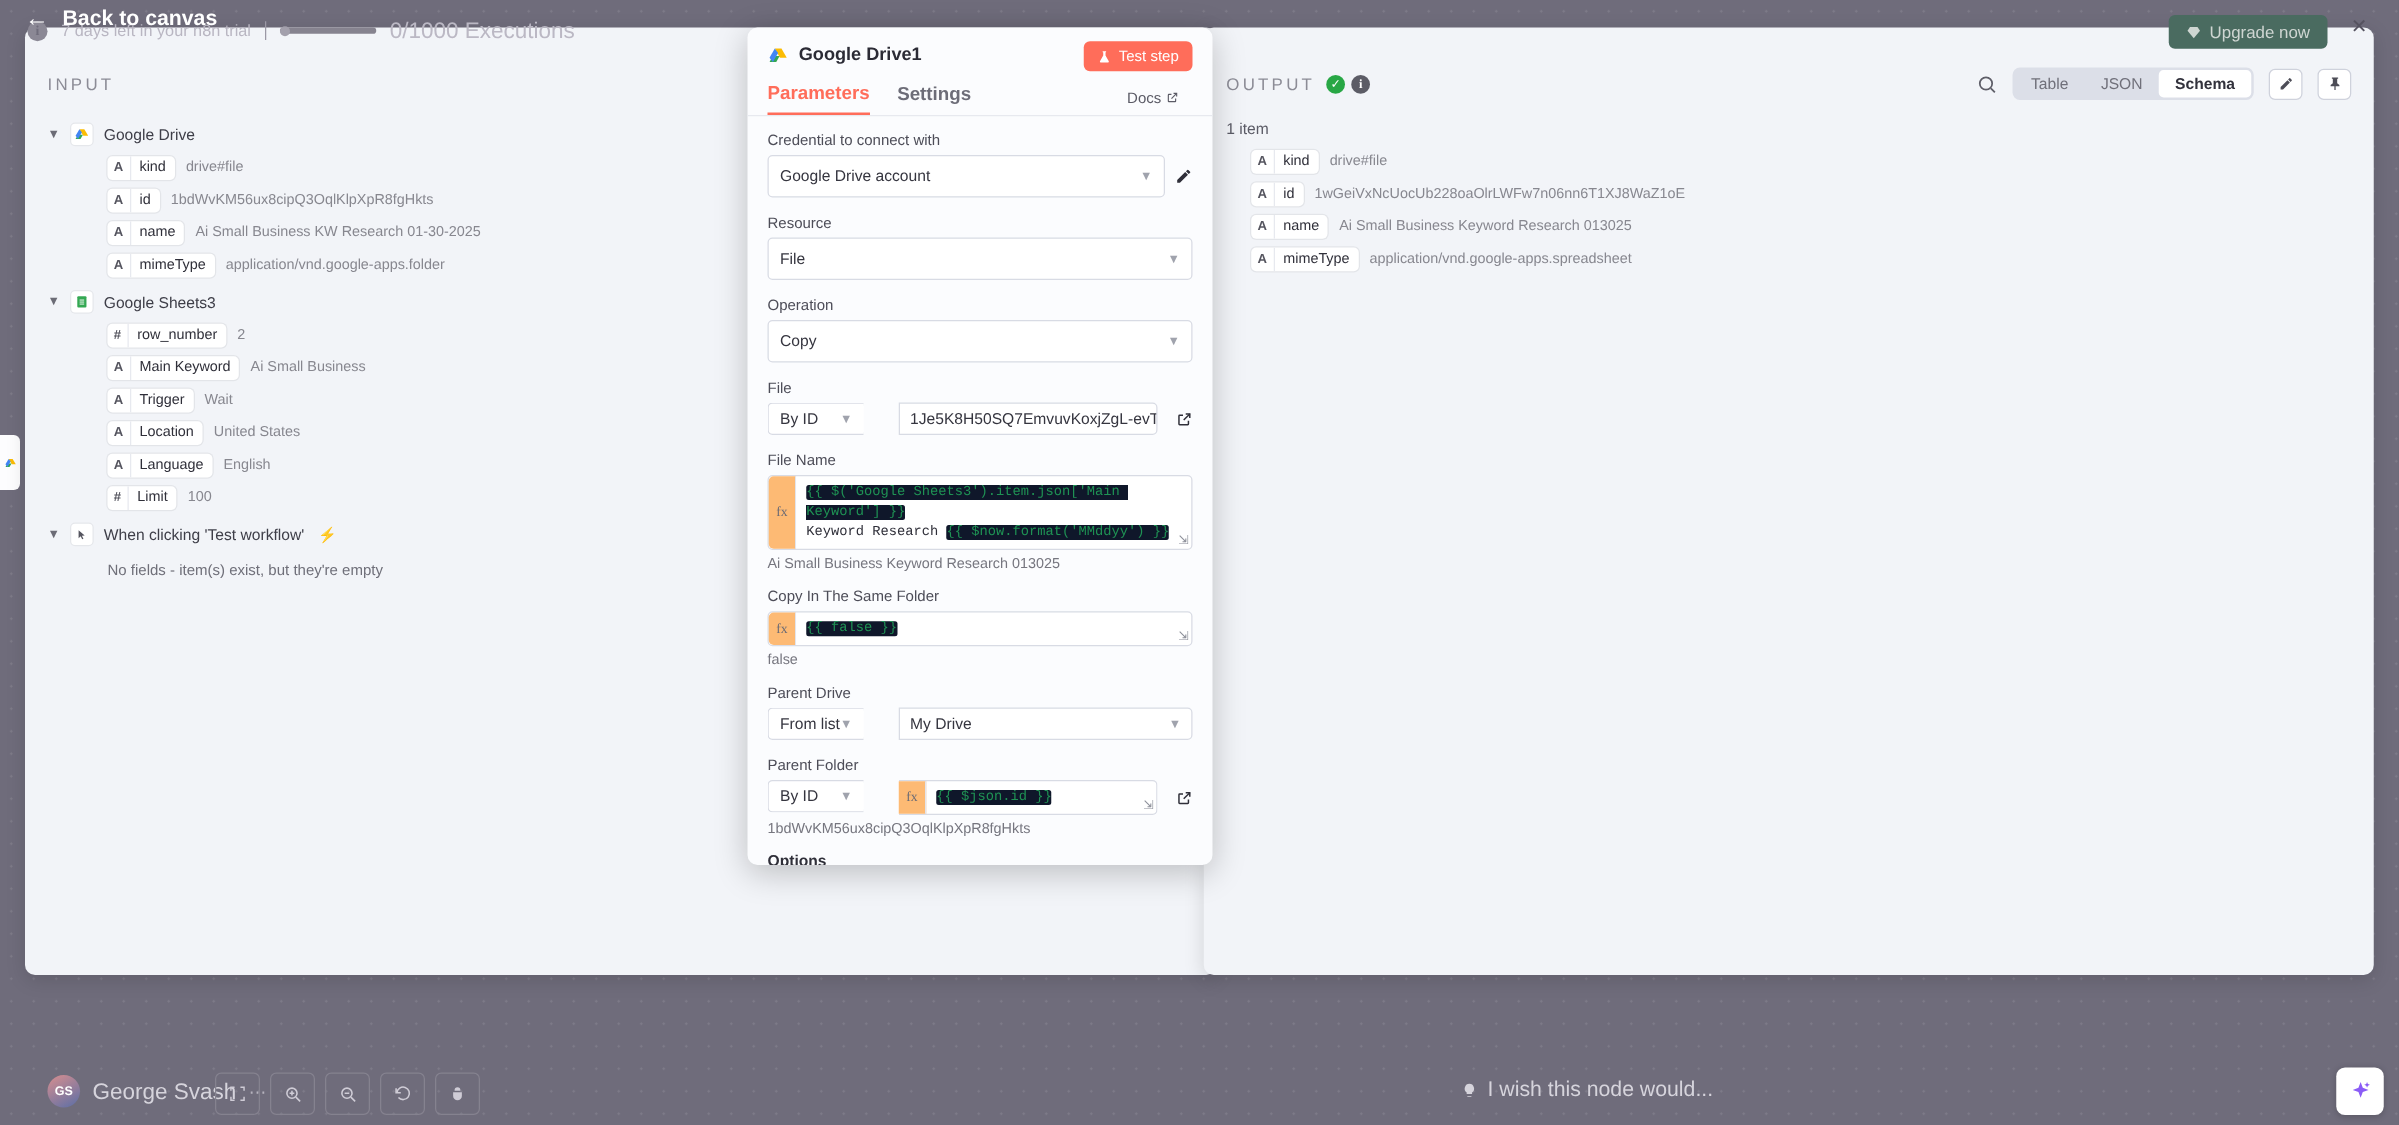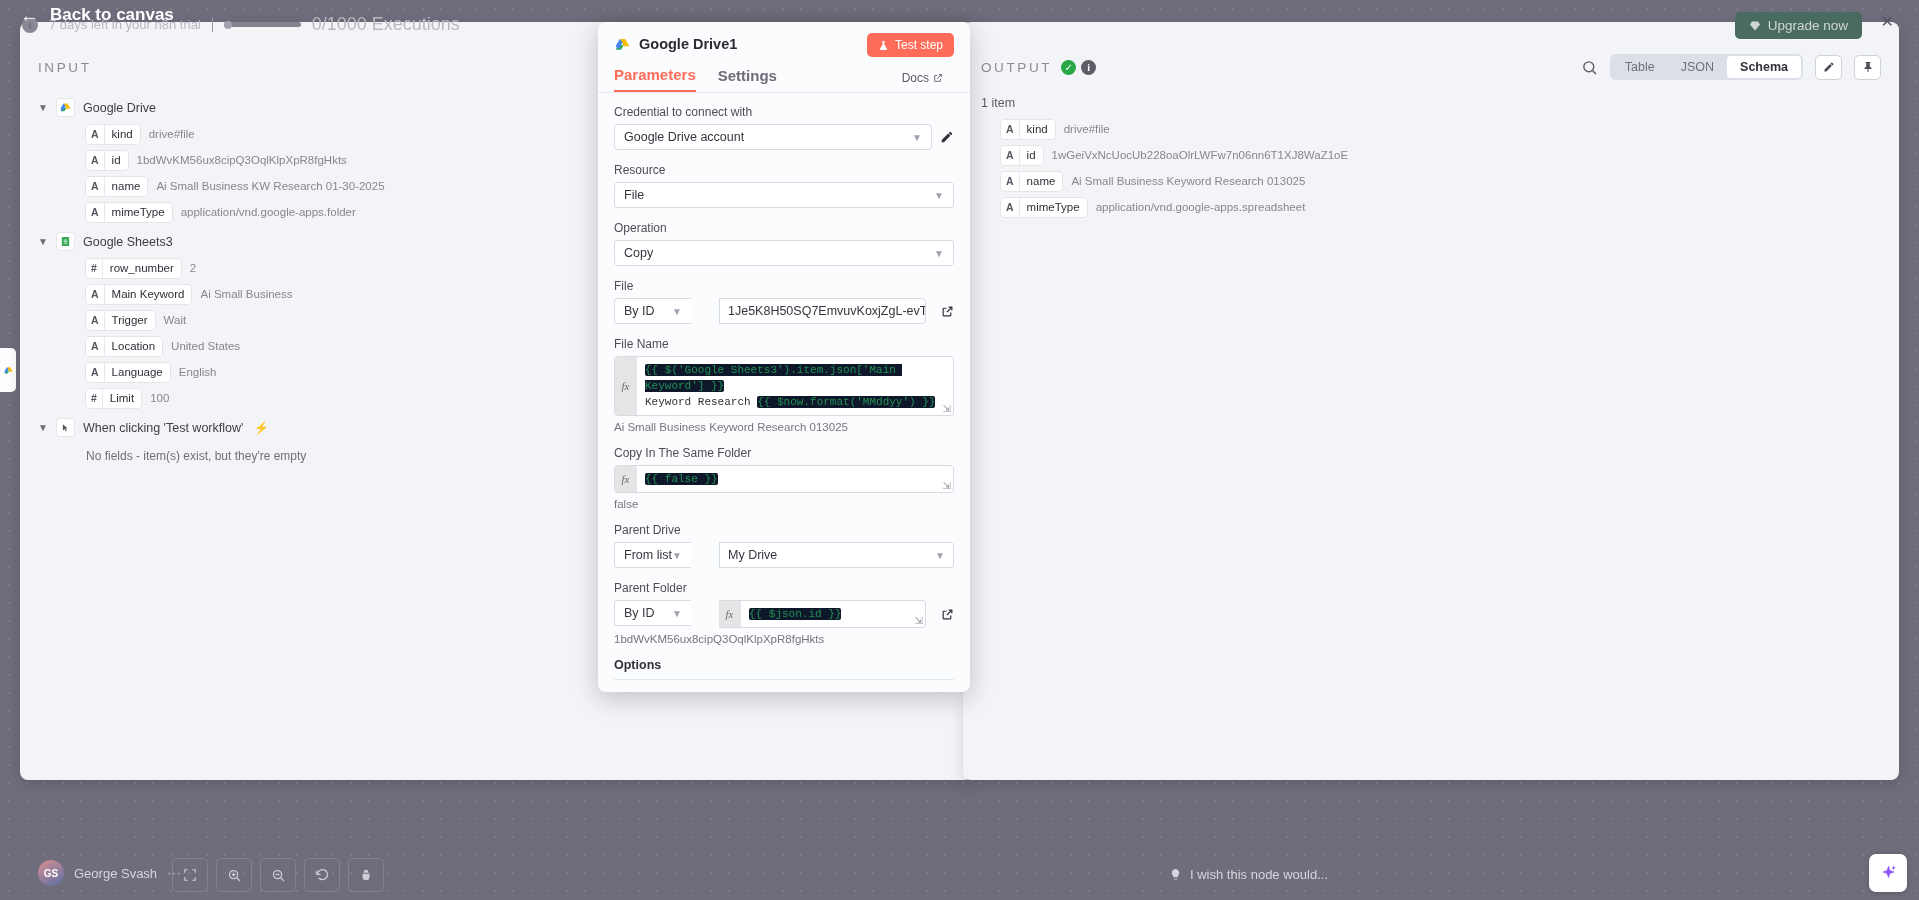--- a/index.html
+++ b/index.html
@@ -136,21 +136,21 @@
     position:absolute; right:11px; bottom:7px; font-size:12px; color:#5b5b66;
     display:flex; align-items:center; gap:4px; cursor:pointer;
   }
   .ndv-divider { height:1px; background:#e7e9ef; margin:0; }
 
   .ndv-body { flex:1; overflow:hidden; padding:12px 16px 0 16px; }
   .field { margin-bottom:13px; }
   .field-label { font-size:12px; color:#4d4d58; margin-bottom:5px; display:block; }
   .select {
     height:26px; background:#fff; border:1px solid #d8dbe4; border-radius:4px;
-    display:flex; align-items:center; padding:0 9px; font-size:12.5px; color:#35353f; cursor:pointer;
+    display:flex; align-items:center; padding:16px 9px; font-size:12.5px; color:#35353f; cursor:pointer;
   }
   .select .caret { margin-left:auto; color:#a0a3ad; font-size:10px; }
   .row-flex { display:flex; align-items:center; gap:8px; }
   .pencil-btn { color:#2f2f39; cursor:pointer; display:block; }
   .split { display:flex; align-items:stretch;gap:28px; }
   .split .mode {
     width:77px; height:26px; background:#fff; border:1px solid #d8dbe4;
     border-radius:4px 0 0 4px; border-right:none;
     display:flex; align-items:center; padding:0 9px; font-size:12.5px; color:#35353f; cursor:pointer;
   }
@@ -158,23 +158,23 @@
   .split .val {
     flex:1; height:26px; background:#fff; border:1px solid #d8dbe4; border-radius:0 4px 4px 0;
     display:flex; align-items:center; padding:0 8px; font-size:12.5px; color:#35353f;
     overflow:hidden; white-space:nowrap;
   }
   .ext-btn { margin-left:7px; color:#2f2f39; cursor:pointer; display:flex; align-items:center; }
 
   
   .expr-wrap { display:flex; border:1px solid #d8dbe4; border-radius:4px; background:#fff; position:relative; }
   .fx {
-    width:22px; background:#e5e5e5; border-right:1px solid #e2e5ed; border-radius:4px 0 0 4px;
+    width:22px; background:#fdba74; border-right:1px solid #e2e5ed; border-radius:4px 0 0 4px;
     display:flex; align-items:center; justify-content:center;
-    font-family:"Liberation Serif", serif; font-style:italic; font-size:11px; color:#6a6a74;
+    font-family:"Liberation Serif", serif; font-size:11px; color:#6a6a74;
   }
   .expr-body {
     flex:1; padding:5px 8px; font-family:"Liberation Mono", monospace; font-size:11px;
     line-height:16px; color:#2f2f39; white-space:pre-wrap; word-break:break-word;
   }
   .expr-tok { background:#0f172a; color:#1f9254; border-radius:2px; }
   .resize-grip { position:absolute; right:2px; bottom:1px; color:#8d909a; font-size:10px; cursor:nwse-resize; }
   .hint { font-size:11.5px; color:#76767f; margin-top:5px; }
 
   .options-head {
@@ -183,31 +183,31 @@
   }
   .no-props { font-size:12px; color:#76767f; padding:12px 0 8px 18px; }
 
   
   .user-chip { position:absolute; left:14px; bottom:14px; display:flex; align-items:center; gap:10px; }
   .avatar {
     width:26px; height:26px; border-radius:50%;
     background:linear-gradient(150deg,#d98f8f,#5a6ea6); color:#fff;
     font-size:10px; font-weight:700; display:flex; align-items:center; justify-content:center;margin-left:24px;
   }
-  .user-name { font-size:13px; color:#d6d4dc; }
+  .user-name { font-size:18px; color:#d6d4dc; }
   .user-dots { color:#b5b2bd; font-size:14px; letter-spacing:1px; cursor:pointer; }
   .zoom-tools { position:absolute; left:172px; bottom:8px; display:flex; gap:8px; }
   .zoom-btn {
     width:36px; height:34px; border:1px solid #85828f; border-radius:5px;
     display:flex; align-items:center; justify-content:center; color:#cfccd6; cursor:pointer;
     background:transparent;
   }
   .wish-bar {
     position:absolute; left:1169px; bottom:18px; display:flex; align-items:center; gap:8px;
-    font-size:13px; color:#d6d4dc;
+    font-size:17px; color:#d6d4dc;
   }
   .ai-btn {
     position:absolute; right:12px; bottom:8px; width:38px; height:38px;
     background:#fff; border-radius:7px; display:flex; align-items:center; justify-content:center;
     cursor:pointer; box-shadow:0 1px 5px rgba(0,0,0,.18);
   }
   .left-edge-tab {
     position:absolute; left:0; top:348px; width:16px; height:44px;
     background:#fdfdfe; border-radius:0 5px 5px 0; display:flex; align-items:center; justify-content:center;
   }

